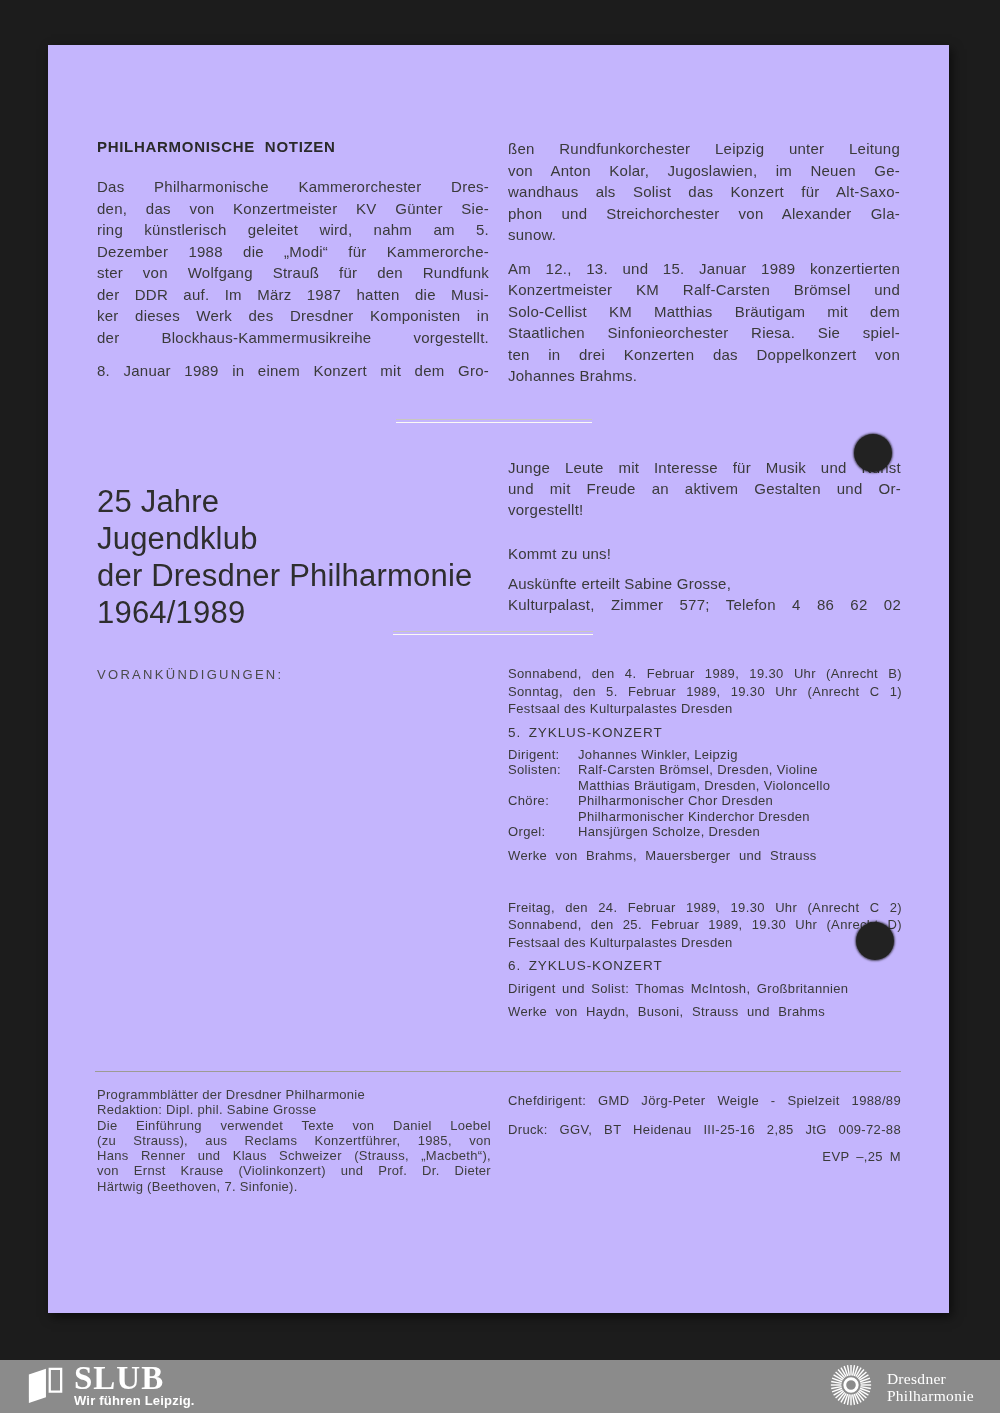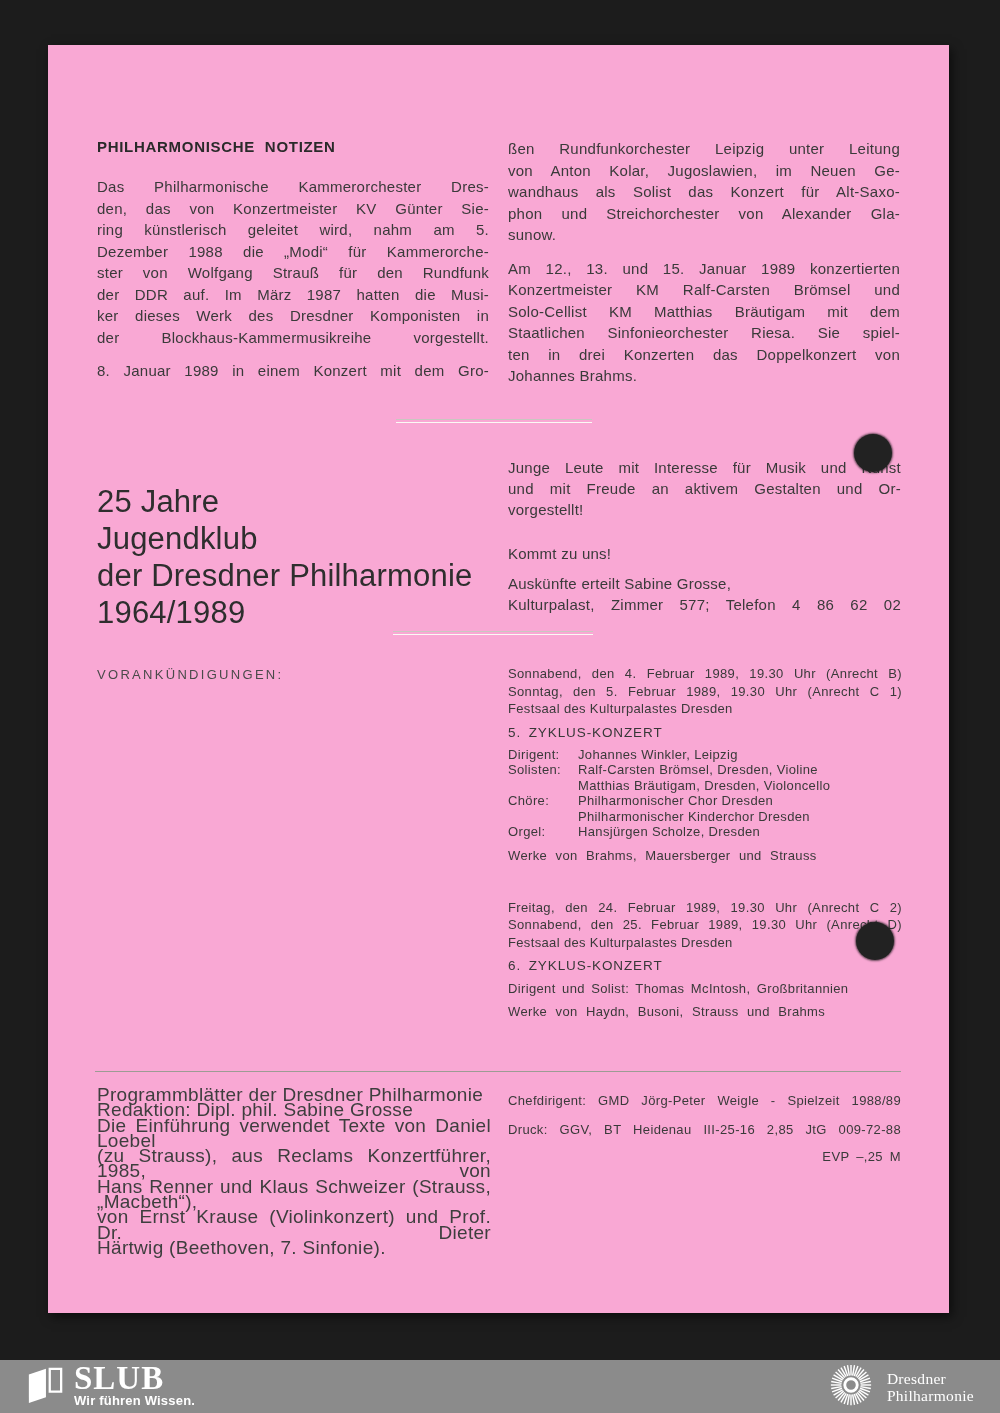--- a/index.html
+++ b/index.html
@@ -3,21 +3,21 @@
 <meta charset="utf-8">
 <style>
   html,body { margin:0; padding:0; background:#101010; }
   .stage {
     position:relative; width:1000px; height:1413px;
     background:#1c1c1c; overflow:hidden;
     font-family:"Liberation Sans", sans-serif;
   }
   .paper {
     position:absolute; left:48px; top:45px; width:901px; height:1268px;
-    background:#f9a8d4; color:#333;
+    background:#c4b5fd; color:#333;
     box-shadow:3px 4px 10px rgba(0,0,0,0.55);
   }
   .abs { position:absolute; }
   .lines { white-space:pre-line; }
 
   
   .jla > div { text-align:justify; text-align-last:justify; }
   .jll > div { text-align:justify; text-align-last:justify; }
   .jll > div:last-child { text-align-last:left; }
   .stretch { text-align:justify; text-align-last:justify; }
@@ -54,21 +54,21 @@
   .roles { margin-top:7px; line-height:15.5px; }
   .role-row { display:flex; }
   .role-label { width:70px; flex-shrink:0; }
   .role-value { flex:1; }
   .works { margin-top:8px; word-spacing:4.5px; }
   .concert2 { margin-top:36px; }
   .conductor-line { margin-top:8px; word-spacing:2.5px; }
 
   .section-rule { left:47px; top:1026px; width:806px; height:1px; background:#9d9b94; }
 
-  .credits { left:49px; top:1042px; width:394px; font-size:19px; line-height:15.3px; color:#3e3e3e; letter-spacing:0.3px; }
+  .credits { left:49px; top:1042px; width:394px; font-size:13px; line-height:15.3px; color:#3e3e3e; letter-spacing:0.3px; }
   .imprint { left:460px; top:1048px; width:393px; font-size:13px; line-height:16px; color:#3a3a3a; letter-spacing:0.35px; }
   .imprint .jla > div + div { margin-top:13px; }
   .imprint-price { margin-top:11px; text-align:right; word-spacing:3px; }
 
   .punch-hole {
     position:absolute; width:38px; height:38px; border-radius:50%;
     background:#222; box-shadow:0 0 2px 1px rgba(20,20,20,0.65); z-index:5;
   }
   .hole-top { left:854px; top:434px; }
   .hole-bottom { left:856px; top:922px; }
@@ -234,21 +234,21 @@
 
     <div class="slub-logo">
       <span>
         <svg width="38" height="38" viewBox="0 0 40 40">
           <polygon points="3,9 21,3 21,33 3,39" fill="#ffffff"></polygon>
           <polygon points="25,3 37,3 37,27 25,27" fill="none" stroke="#ffffff" stroke-width="2.4"></polygon>
         </svg>
       </span>
       <span class="slub-text">
         <div class="slub-name">SLUB</div>
-        <div class="slub-tagline">Wir führen Wissen.</div>
+        <div class="slub-tagline">Wir führen Leipzig.</div>
       </span>
     </div>
 
     <div class="phil-logo">
       <span>
         <svg width="46" height="46" viewBox="-24 -24 48 48">
           <g stroke="#ffffff" stroke-width="1.5">
             <line x1="0" y1="-21" x2="0" y2="-10"></line>
             <line x1="0" y1="-21" x2="0" y2="-10" transform="rotate(10)"></line>
             <line x1="0" y1="-21" x2="0" y2="-10" transform="rotate(20)"></line>

